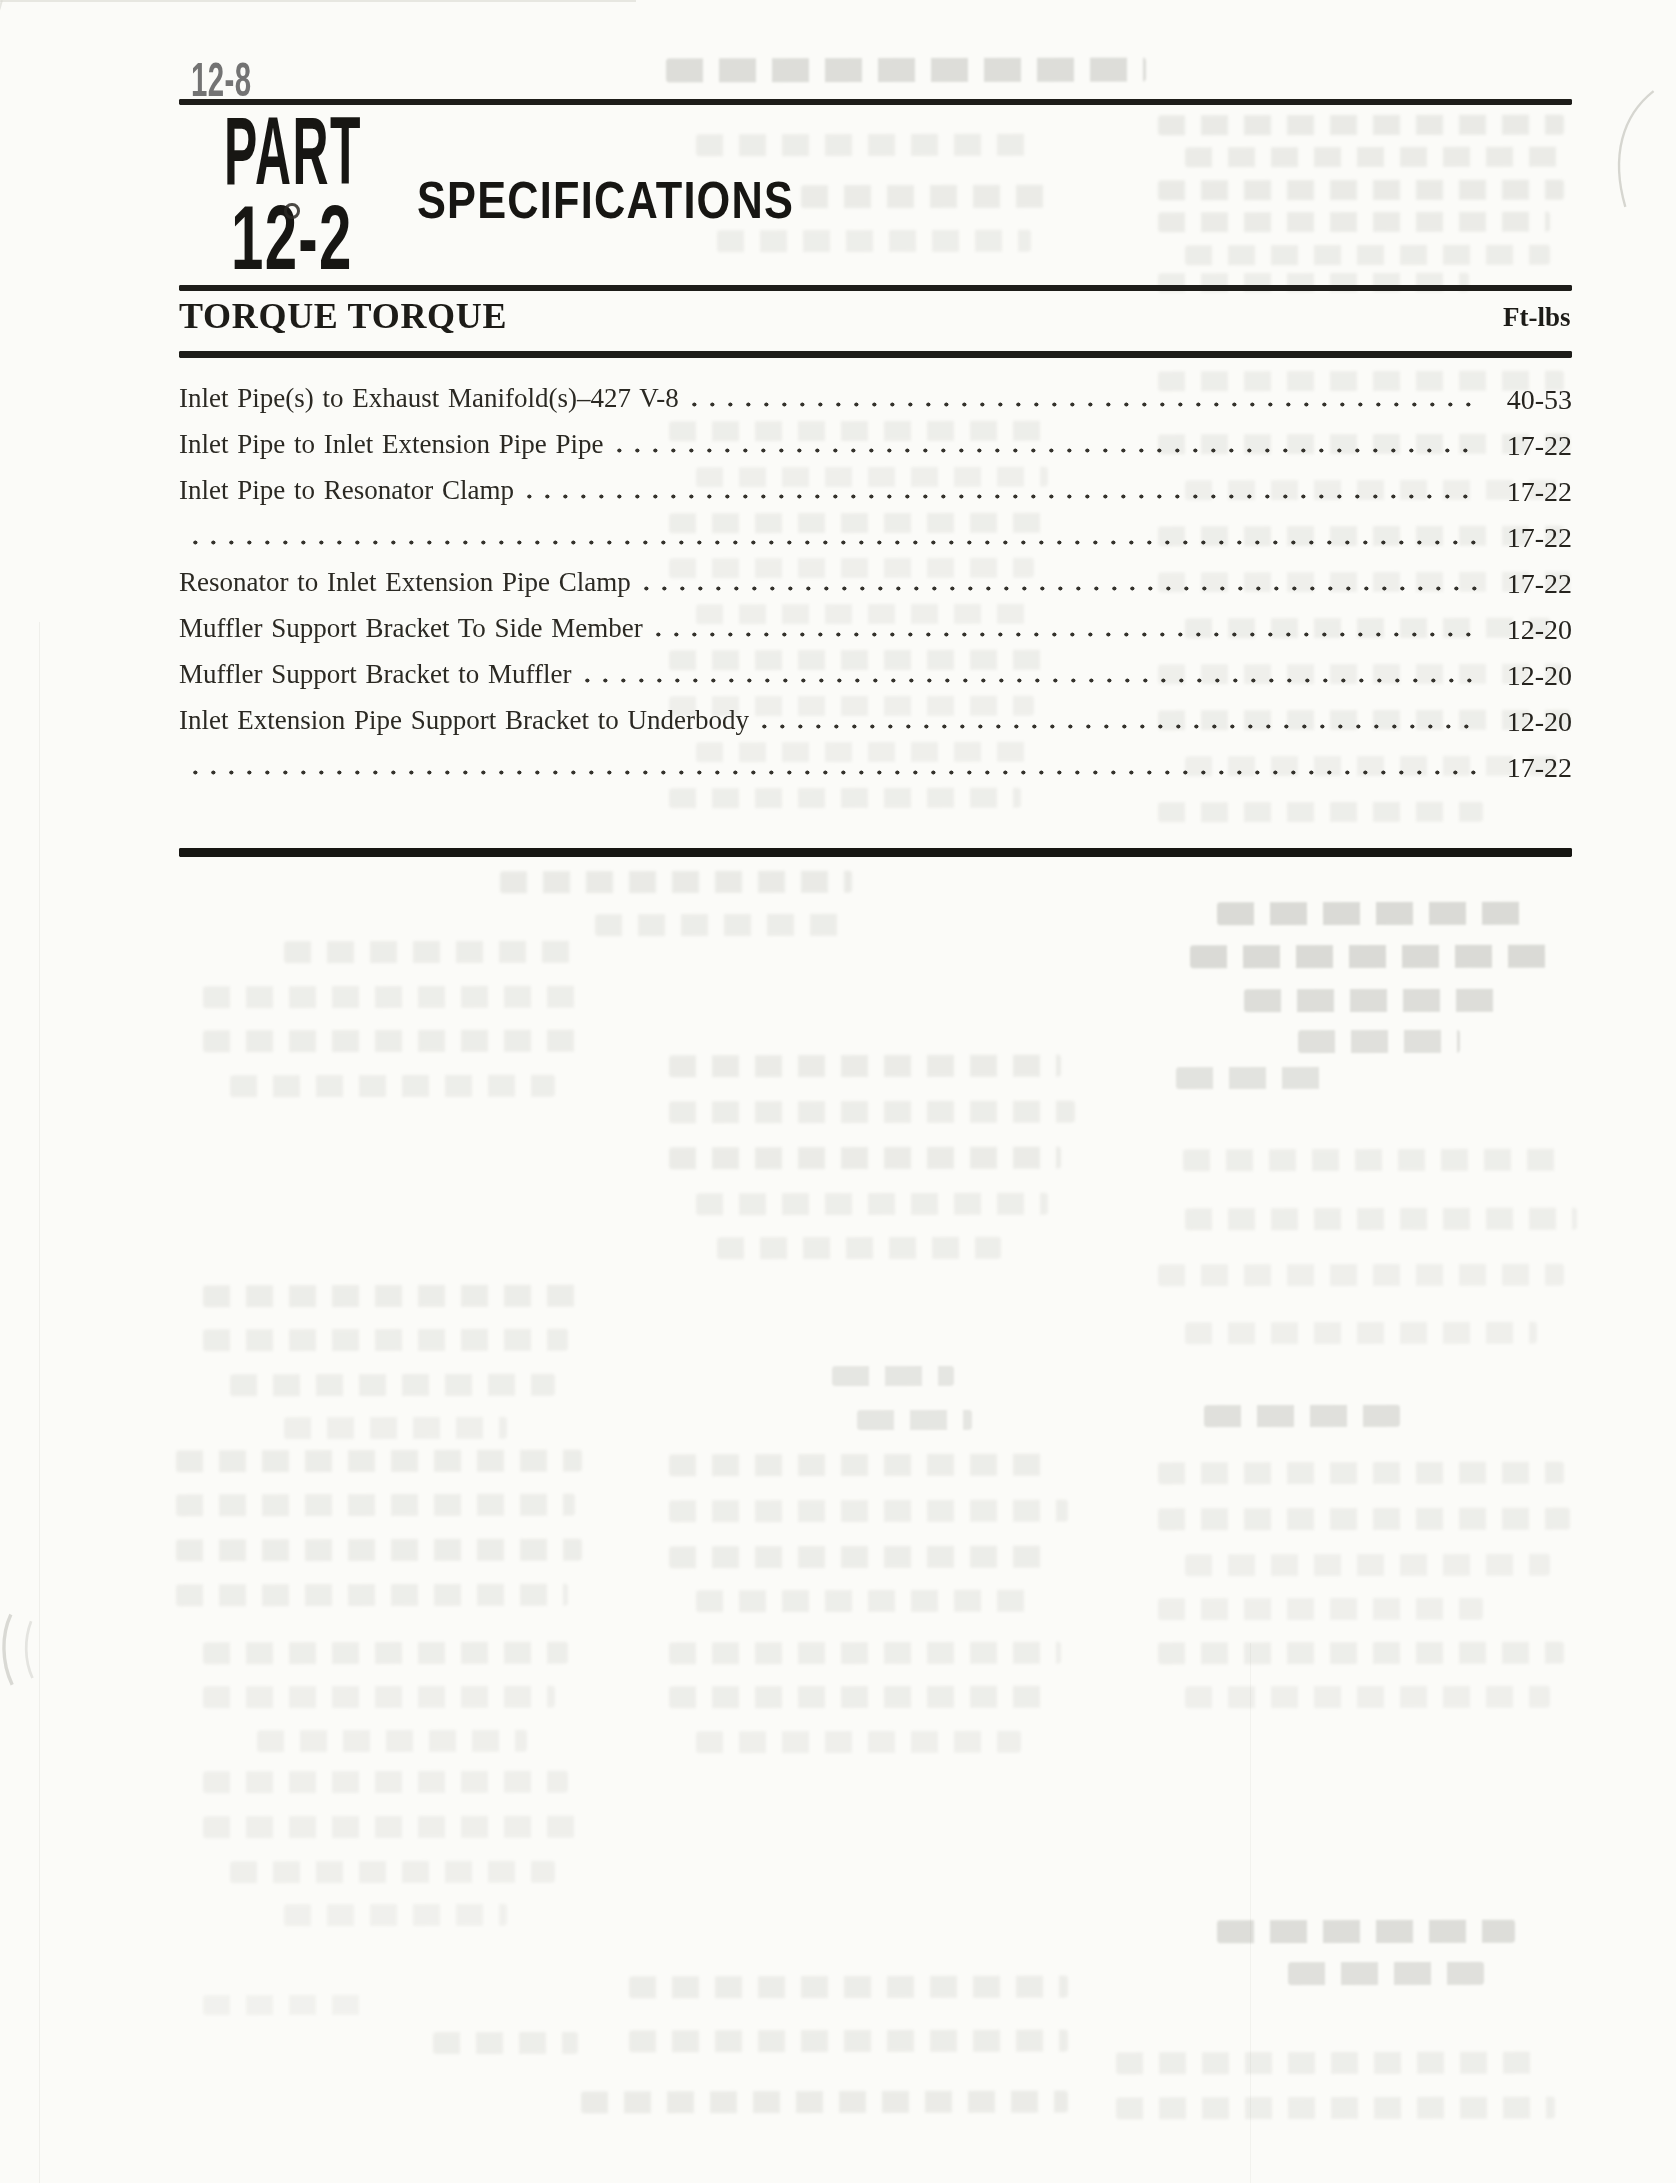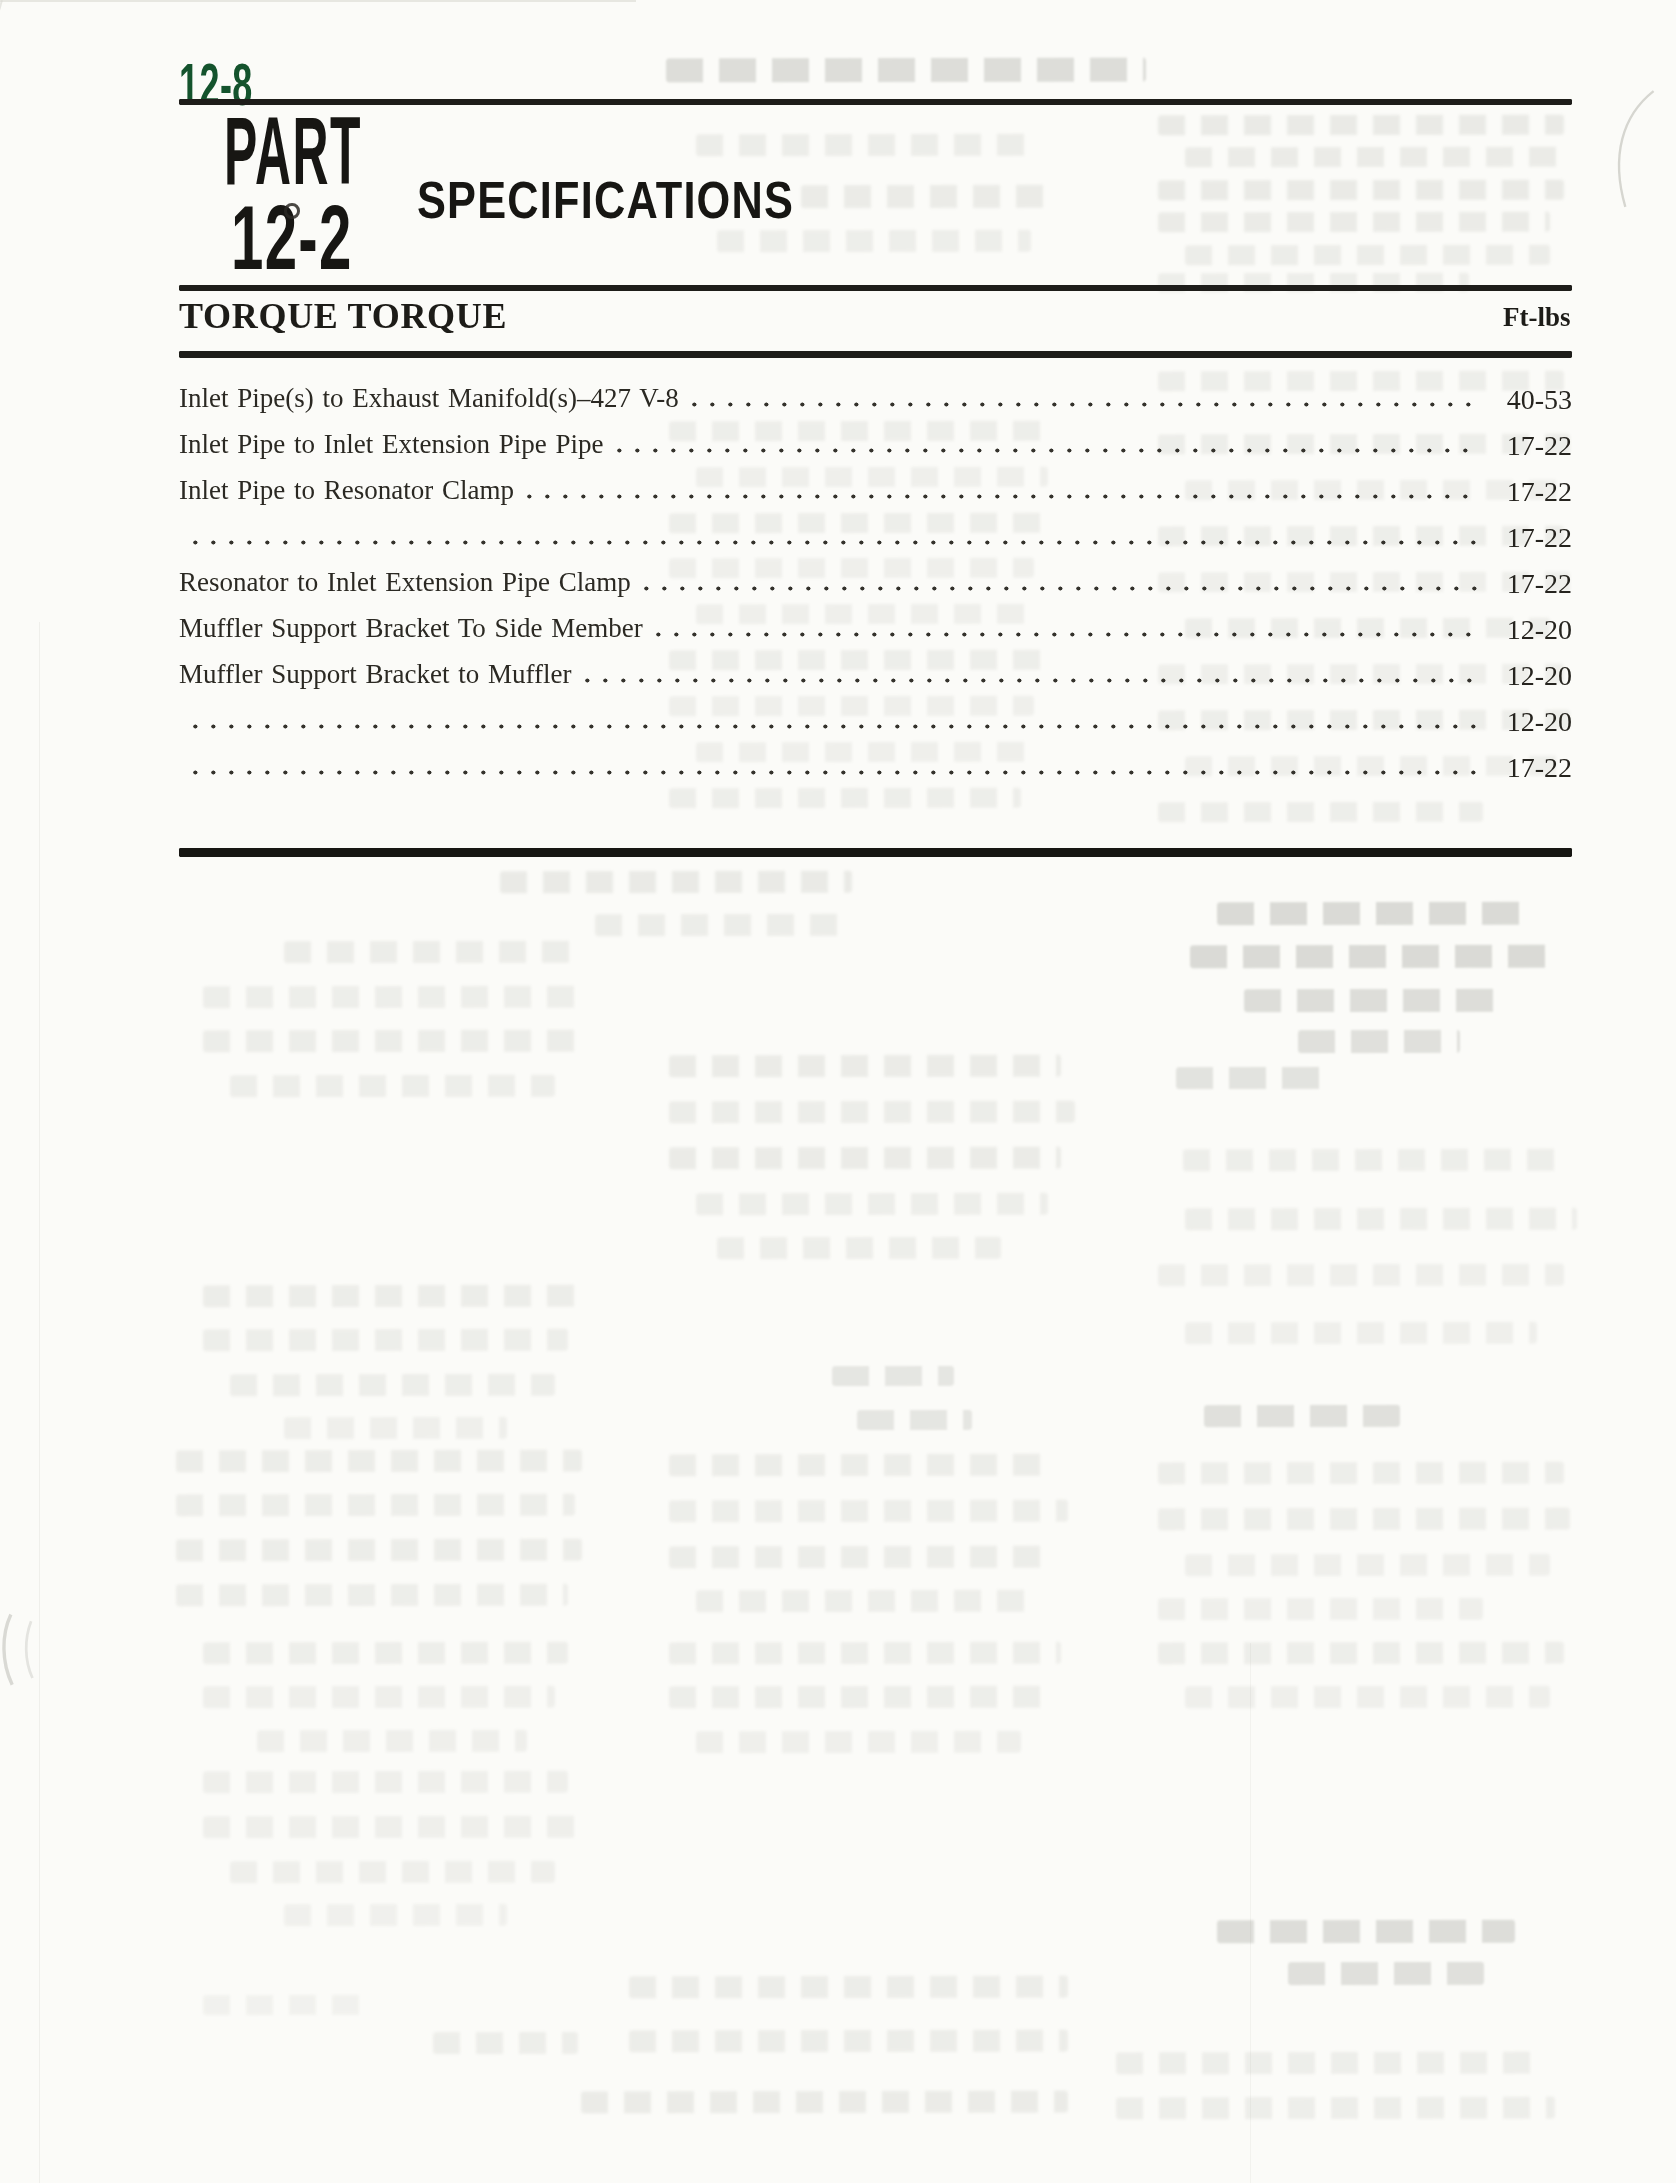--- a/index.html
+++ b/index.html
@@ -30,24 +30,24 @@
   
   .content { position: absolute; left: 179px; top: 0; width: 1393px; }
 
   .rule { position: absolute; left: 0; right: 0; background: #1e1d1a; border-radius: 1.4px; }
   #rule-top      { top: 99px; height: 6px; }
   #rule-mid-a    { top: 285px; height: 6px; }
   #rule-mid-b    { top: 351px; height: 6.8px; }
   #rule-bottom   { top: 848px; height: 8.8px; background: #171613; }
 
   .folio {
-    position: absolute; left: 0; top: 55px;
+    position: absolute; left: 12px; top: 55px;
     font-family: "Liberation Sans", sans-serif;
-    font-weight: 700; font-size: 60px; line-height: 1;
-    color: #14532d; letter-spacing: 0.7px;
+    font-weight: 700; font-size: 49px; line-height: 1;
+    color: #737373; letter-spacing: 0.7px;
   }
   .folio .sq { display: inline-block; transform: scaleX(0.60); transform-origin: 0 0; }
 
   .part-label {
     position: absolute; left: 45px; top: 103px;
     font-family: "Liberation Sans", sans-serif;
     font-weight: 700; font-size: 96px; line-height: 1;
     color: #171613; letter-spacing: 2.7px;
   }
   .part-label .sq { display: inline-block; transform: scaleX(0.52); transform-origin: 0 0; }
@@ -298,20 +298,21 @@
     <span class="tvalue">12-20</span>
   </div>
 
   <div class="trow">
     <span class="tlabel">Muffler Support Bracket to Muffler</span>
     <span class="leader"></span>
     <span class="tvalue">12-20</span>
   </div>
 
   <div class="trow">
+    <span class="tlabel">Inlet Extension Pipe Support Bracket to Underbody</span>
     <span class="leader"></span>
     <span class="tvalue">12-20</span>
   </div>
 
   <div class="trow">
     <span class="leader"></span>
     <span class="tvalue">17-22</span>
   </div>
 </div>
 

